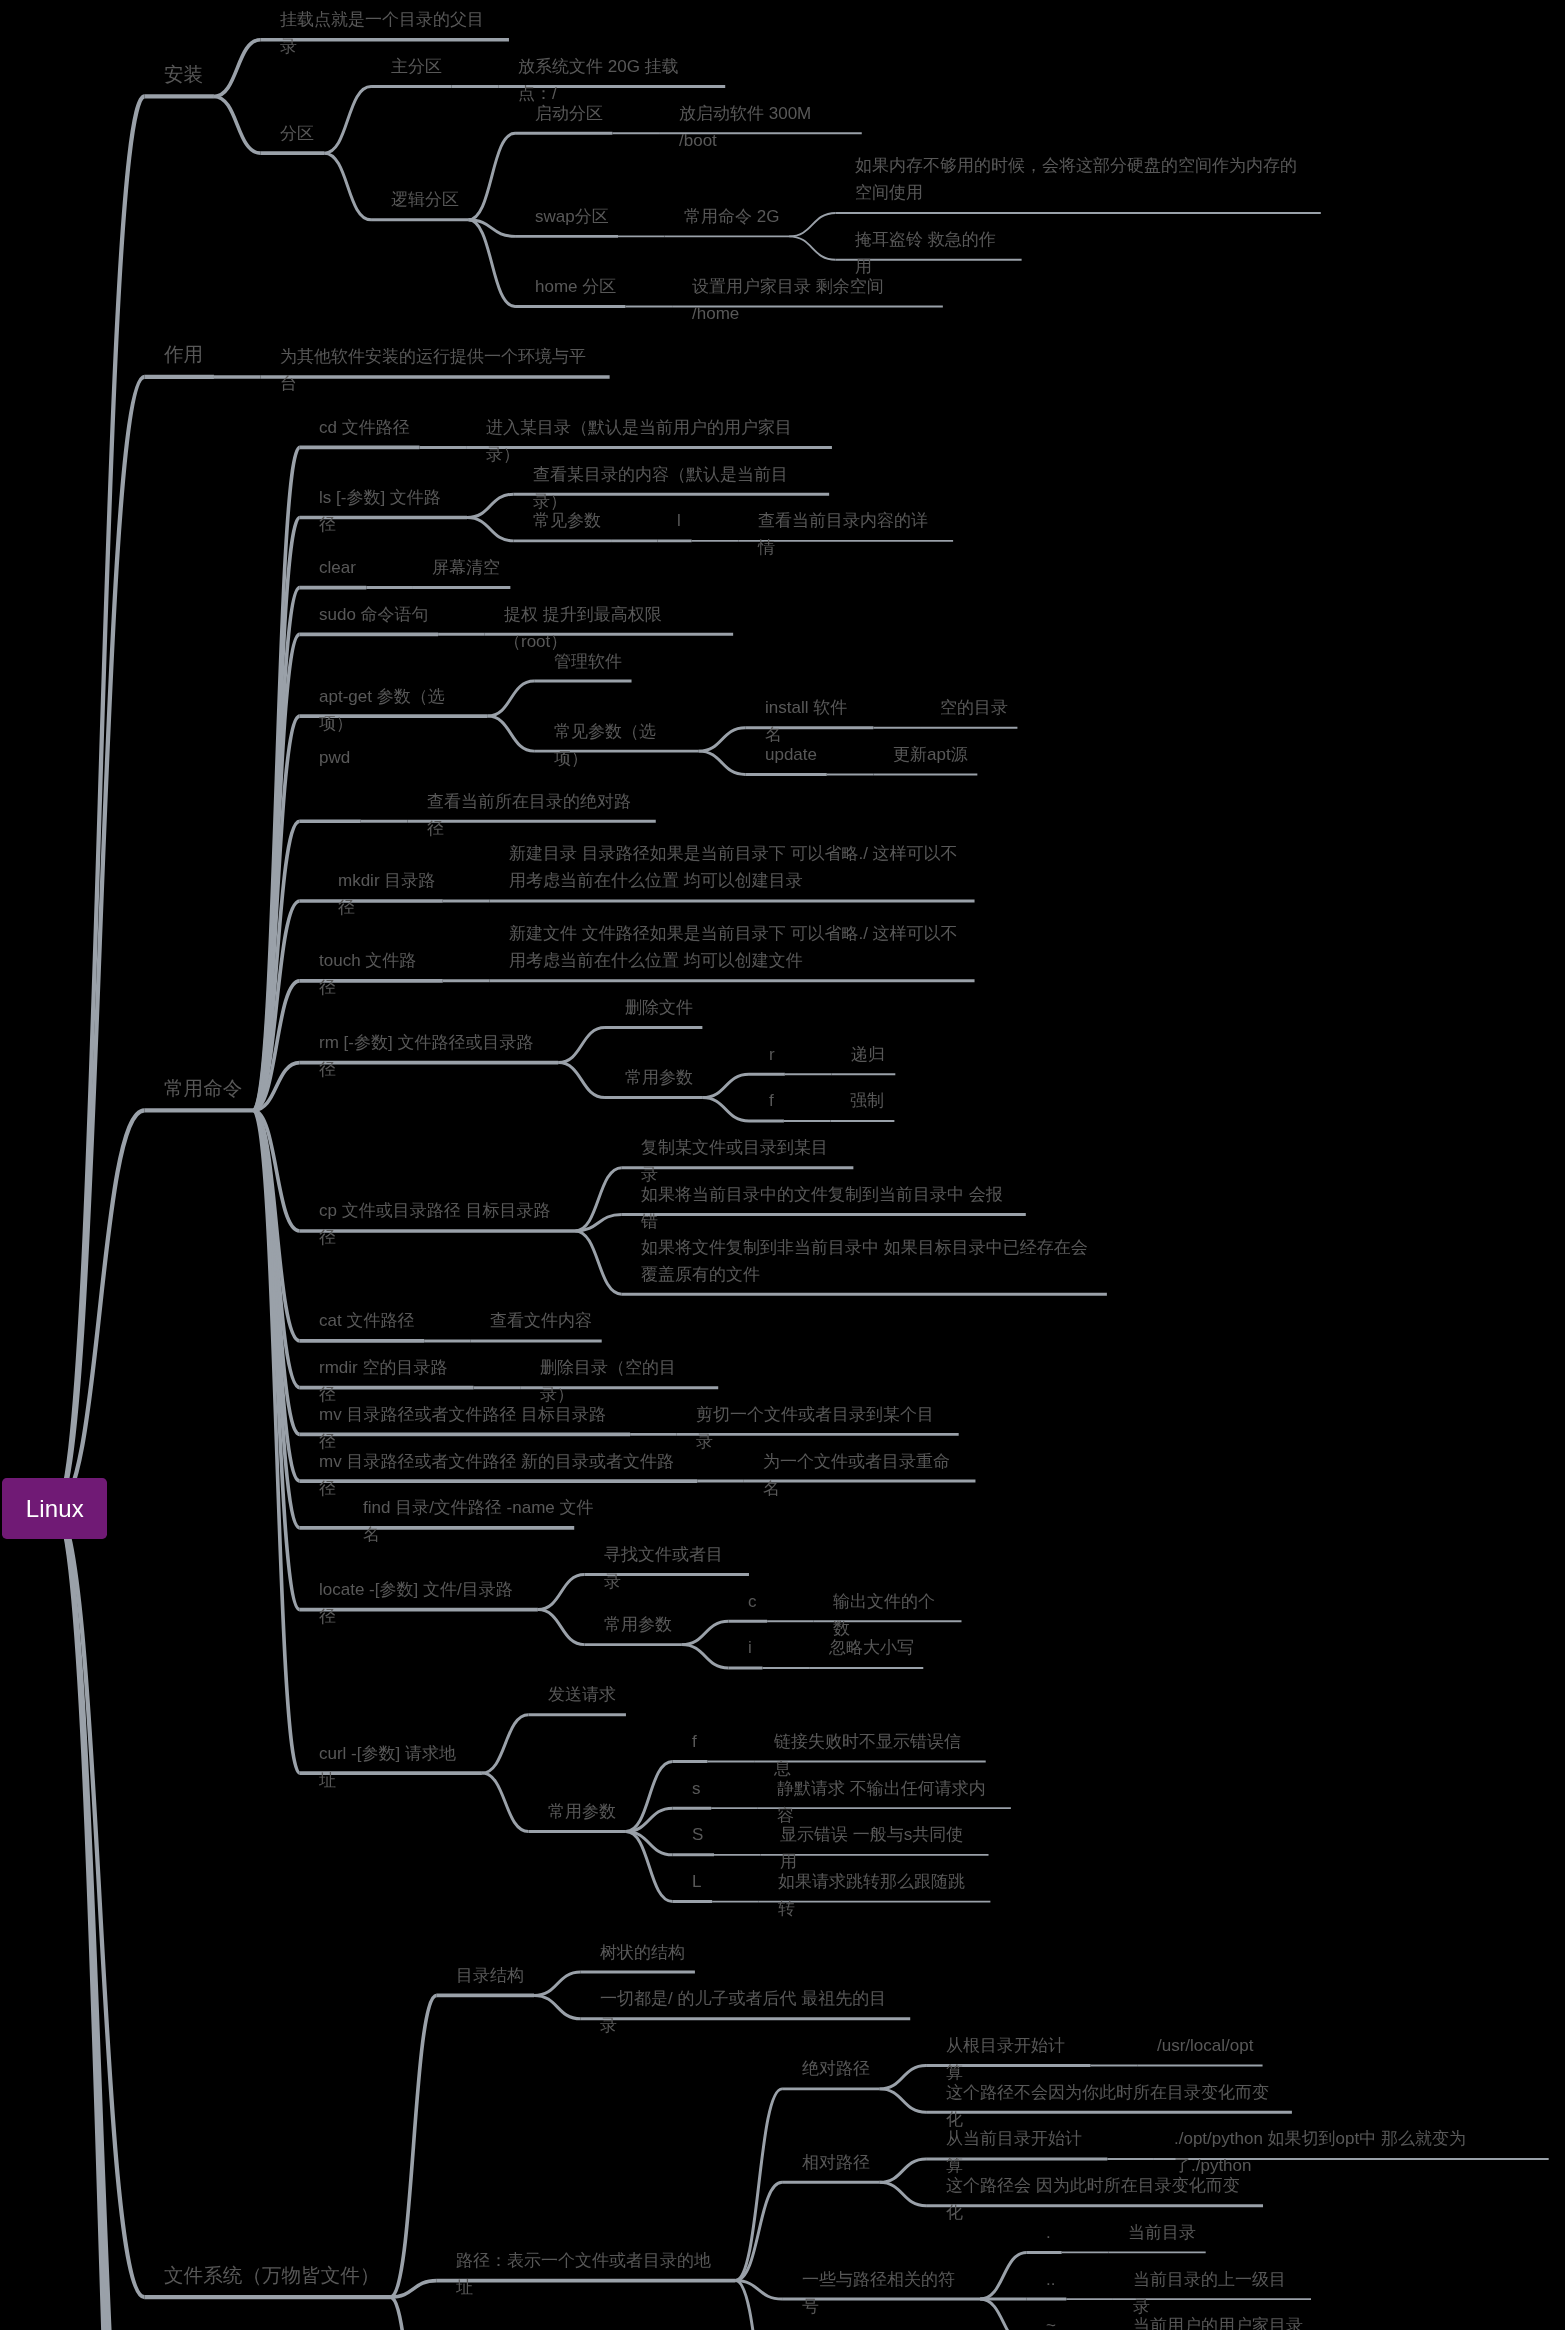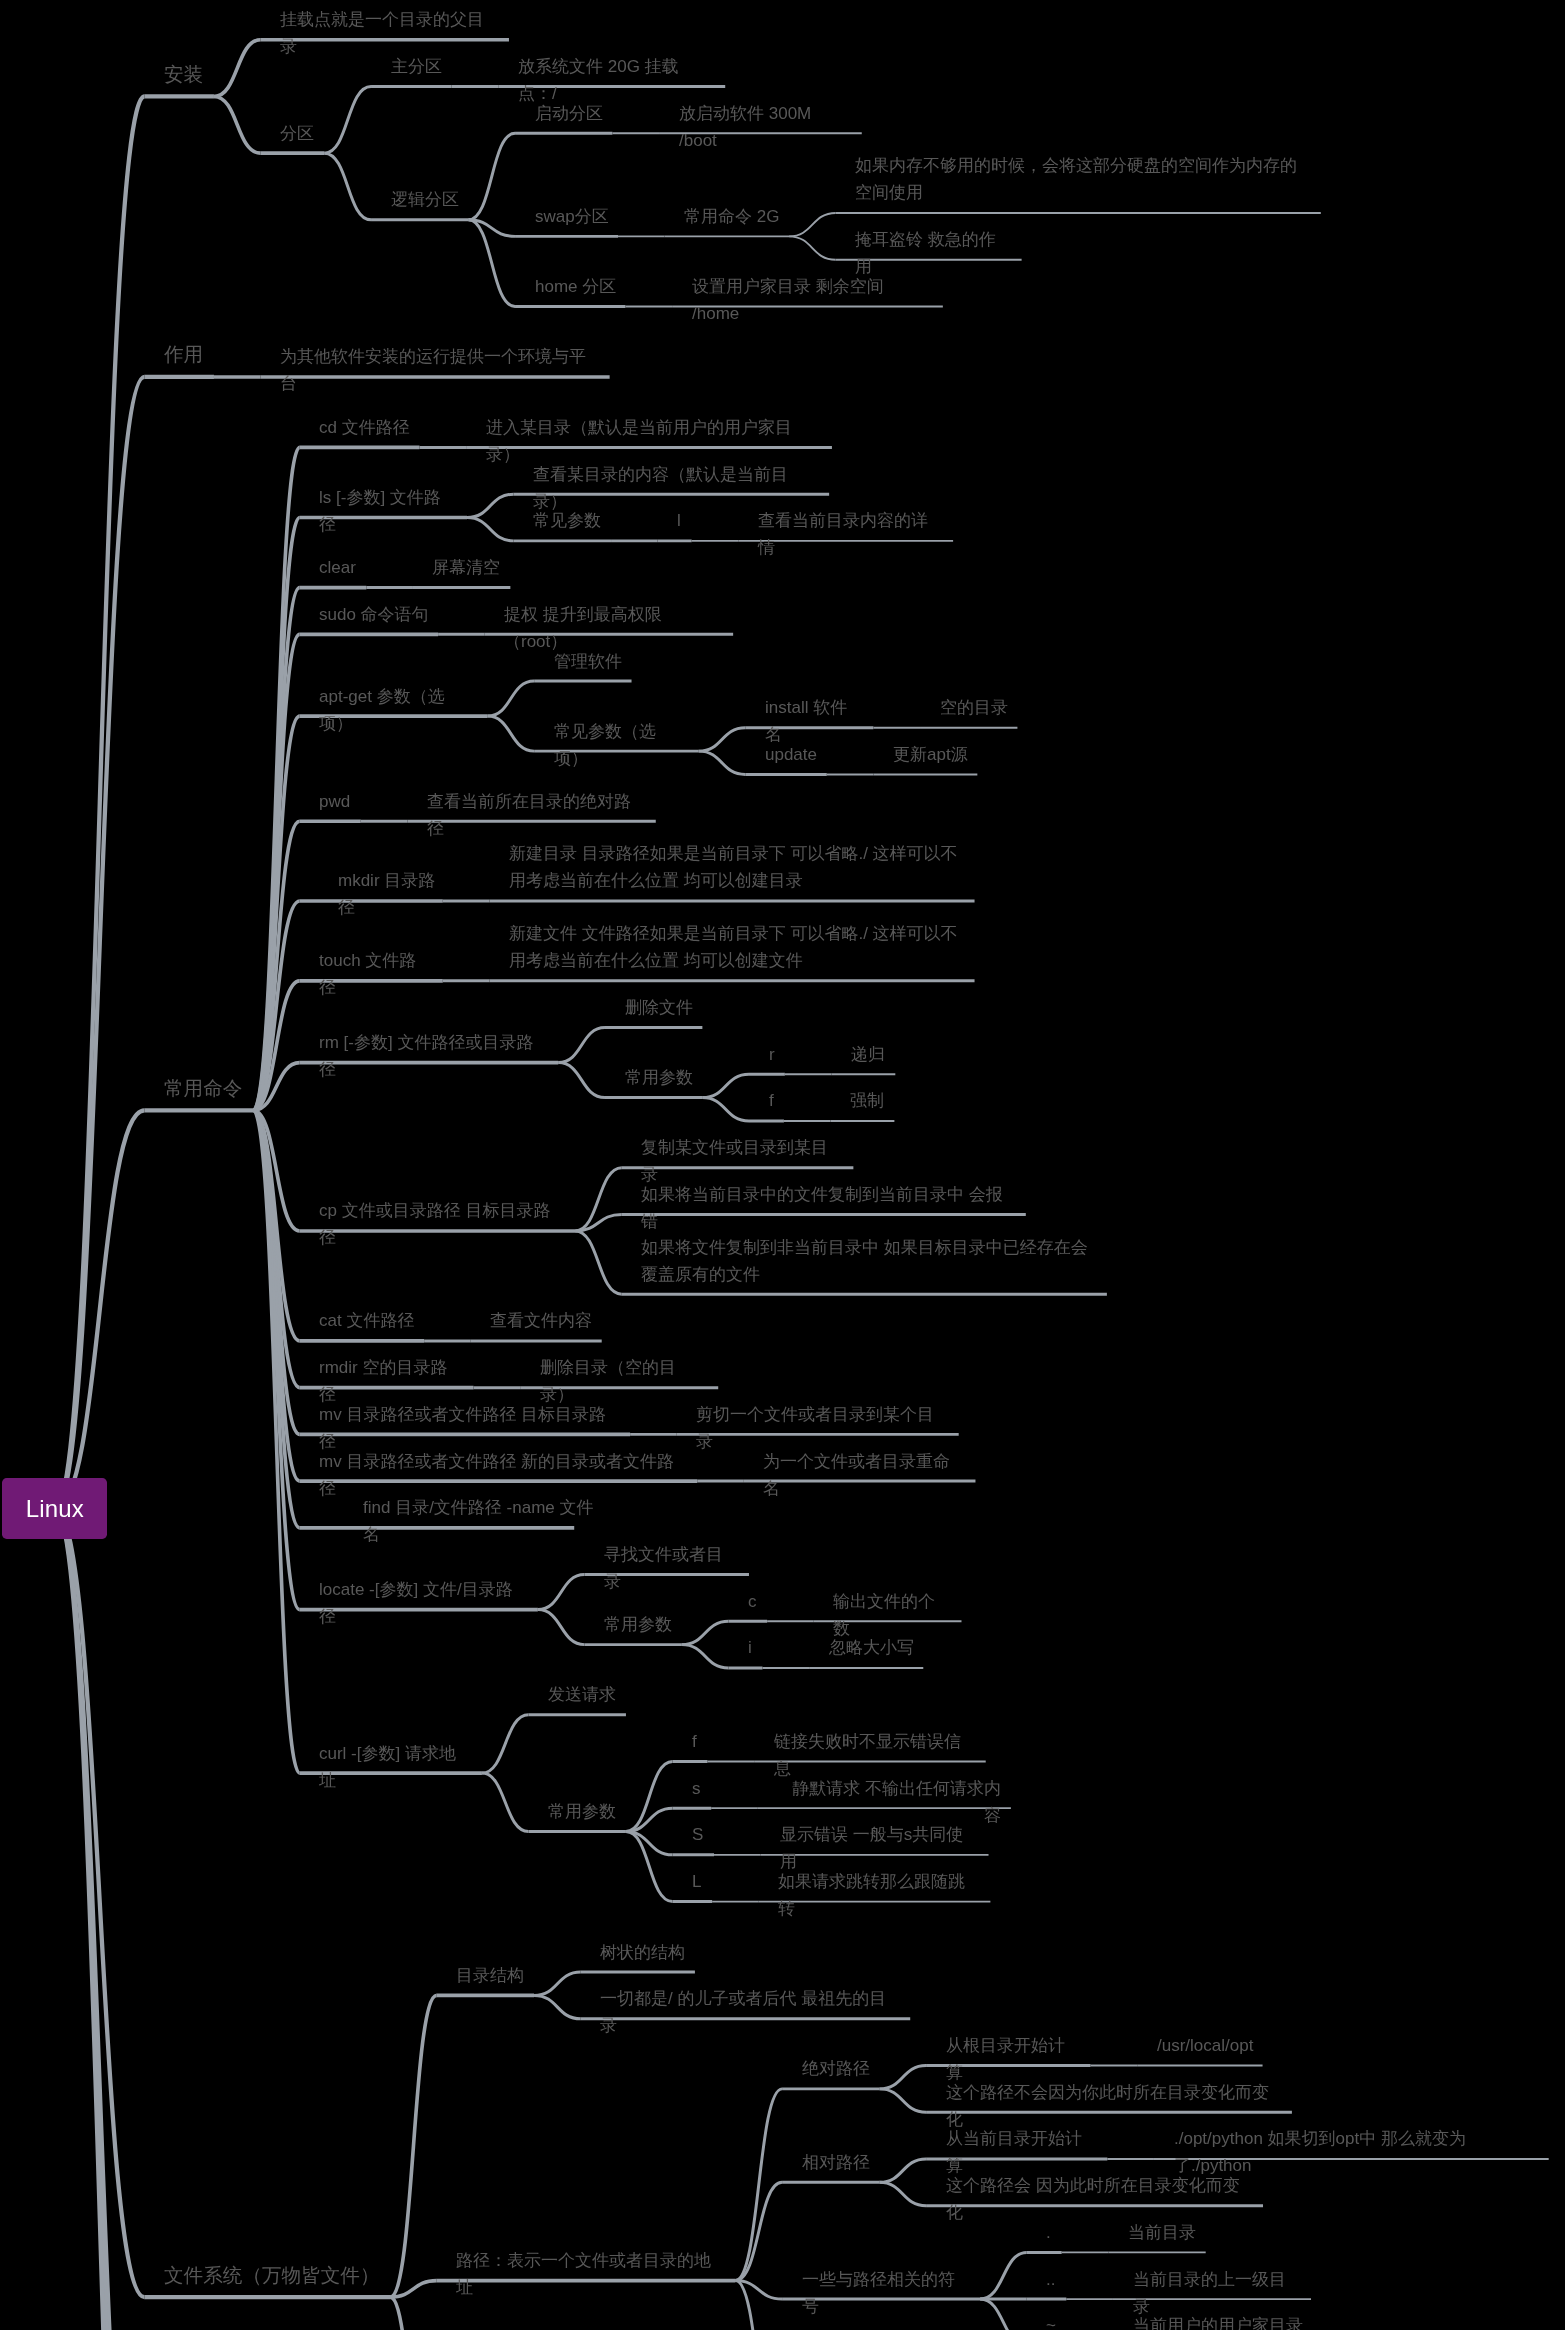--- a/index.html
+++ b/index.html
@@ -281,21 +281,21 @@
     <div class="node-text lvl2" style="left: 432px; top: 554px; width: 68px;">屏幕清空</div>
     <div class="node-text lvl2" style="left: 319px; top: 601px; width: 110px;">sudo 命令语句</div>
     <div class="node-text lvl2" style="left: 504px; top: 601px; width: 220px;">提权 提升到最高权限（root）</div>
     <div class="node-text lvl2" style="left: 319px; top: 683px; width: 159px;">apt-get 参数（选项）</div>
     <div class="node-text lvl2" style="left: 554px; top: 648px; width: 68px;">管理软件</div>
     <div class="node-text lvl2" style="left: 554px; top: 718px; width: 135px;">常见参数（选项）</div>
     <div class="node-text lvl2" style="left: 765px; top: 694px; width: 99px;">install 软件名</div>
     <div class="node-text lvl2" style="left: 940px; top: 694px; width: 68px;">空的目录</div>
     <div class="node-text lvl2" style="left: 765px; top: 741px; width: 53px;">update</div>
     <div class="node-text lvl2" style="left: 893px; top: 741px; width: 75px;">更新apt源</div>
-    <div class="node-text lvl2" style="left: 319px; top: 788px; width: 32px;">pwd</div>
+    <div class="node-text lvl2" style="left: 319px; top: 744px; width: 32px;">pwd</div>
     <div class="node-text lvl2" style="left: 427px; top: 788px; width: 219px;">查看当前所在目录的绝对路径</div>
     <div class="node-text lvl2" style="left: 338px; top: 867px; width: 114px;">mkdir 目录路径</div>
     <div class="node-text lvl2" style="left: 509px; top: 840px; width: 456px;">新建目录 目录路径如果是当前目录下 可以省略./ 这样可以不用考虑当前在什么位置 均可以创建目录</div>
     <div class="node-text lvl2" style="left: 319px; top: 947px; width: 114px;">touch 文件路径</div>
     <div class="node-text lvl2" style="left: 509px; top: 920px; width: 456px;">新建文件 文件路径如果是当前目录下 可以省略./ 这样可以不用考虑当前在什么位置 均可以创建文件</div>
     <div class="node-text lvl2" style="left: 319px; top: 1029px; width: 229px;">rm [-参数] 文件路径或目录路径</div>
     <div class="node-text lvl2" style="left: 625px; top: 994px; width: 68px;">删除文件</div>
     <div class="node-text lvl2" style="left: 625px; top: 1064px; width: 68px;">常用参数</div>
     <div class="node-text lvl2" style="left: 769px; top: 1041px; width: 6.5px;">r</div>
     <div class="node-text lvl2" style="left: 851px; top: 1041px; width: 34px;">递归</div>
@@ -320,21 +320,21 @@
     <div class="node-text lvl2" style="left: 748px; top: 1588px; width: 9.3px;">c</div>
     <div class="node-text lvl2" style="left: 833px; top: 1588px; width: 118px;">输出文件的个数</div>
     <div class="node-text lvl2" style="left: 748px; top: 1634px; width: 4.7px;">i</div>
     <div class="node-text lvl2" style="left: 829px; top: 1634px; width: 85px;">忽略大小写</div>
     <div class="node-text lvl2" style="left: 319px; top: 1740px; width: 153px;">curl -[参数] 请求地址</div>
     <div class="node-text lvl2" style="left: 548px; top: 1681px; width: 68px;">发送请求</div>
     <div class="node-text lvl2" style="left: 548px; top: 1798px; width: 68px;">常用参数</div>
     <div class="node-text lvl2" style="left: 692px; top: 1728px; width: 6px;">f</div>
     <div class="node-text lvl2" style="left: 774px; top: 1728px; width: 202px;">链接失败时不显示错误信息</div>
     <div class="node-text lvl2" style="left: 692px; top: 1775px; width: 9.3px;">s</div>
-    <div class="node-text lvl2" style="left: 777px; top: 1775px; width: 224px; text-align: right;">静默请求 不输出任何请求内容</div>
+    <div class="node-text lvl2" style="left: 777px; top: 1775px; width: 224px;">静默请求 不输出任何请求内容</div>
     <div class="node-text lvl2" style="left: 692px; top: 1821px; width: 12.6px;">S</div>
     <div class="node-text lvl2" style="left: 780px; top: 1821px; width: 199px;">显示错误 一般与s共同使用</div>
     <div class="node-text lvl2" style="left: 692px; top: 1868px; width: 10.7px;">L</div>
     <div class="node-text lvl2" style="left: 778px; top: 1868px; width: 202px;">如果请求跳转那么跟随跳转</div>
     <div class="node-text lvl1" style="left: 164px; top: 2260px; width: 216px;">文件系统（万物皆文件）</div>
     <div class="node-text lvl2" style="left: 456px; top: 1962px; width: 68px;">目录结构</div>
     <div class="node-text lvl2" style="left: 600px; top: 1939px; width: 85px;">树状的结构</div>
     <div class="node-text lvl2" style="left: 600px; top: 1985px; width: 301px;">一切都是/ 的儿子或者后代 最祖先的目录</div>
     <div class="node-text lvl2" style="left: 456px; top: 2247px; width: 269px;">路径：表示一个文件或者目录的地址</div>
     <div class="node-text lvl2" style="left: 802px; top: 2055px; width: 68px;">绝对路径</div>

